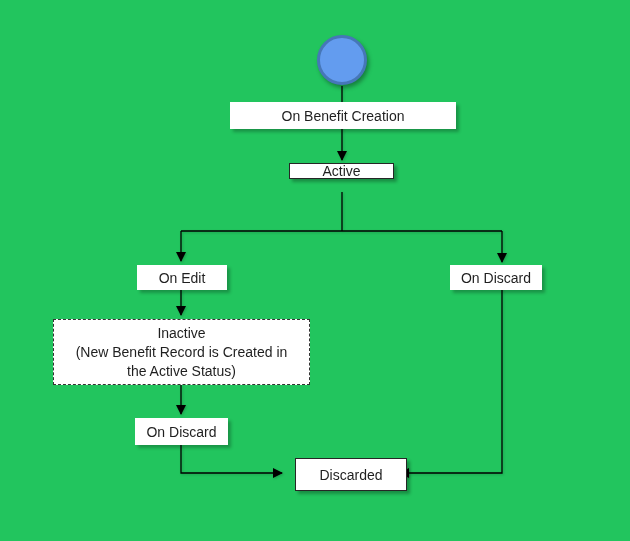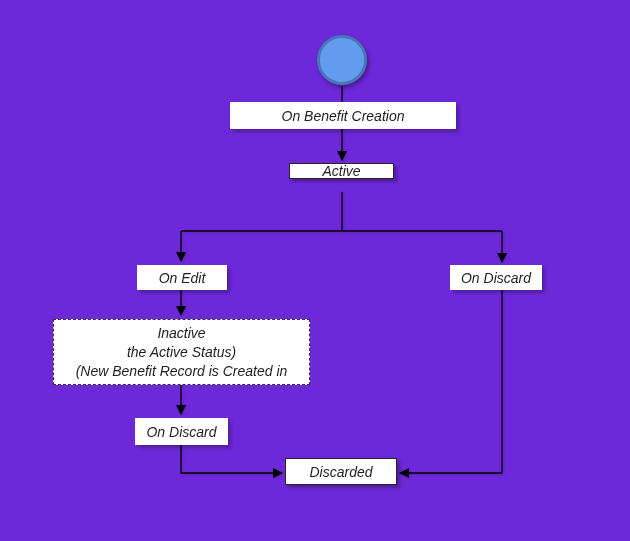--- a/index.html
+++ b/index.html
@@ -1,24 +1,23 @@
 <!DOCTYPE html>
 <html><head>
 <meta charset="utf-8">
 <style>
   html, body { margin: 0; padding: 0; background: #ffffff; }
   #canvas {
     position: relative;
     width: 630px;
     height: 541px;
-    background: #6d28d9;
+    background: #22c55e;
     font-family: "Liberation Sans", sans-serif;
     color: #1f1f1f;
     overflow: hidden;
-    font-style: italic;
   }
   svg.connectors {
     position: absolute;
     left: 0; top: 0;
     width: 630px; height: 541px;
     z-index: 1;
     filter: drop-shadow(1px 1px 1px rgba(0,0,0,0.18));
   }
   .node { position: absolute; z-index: 2; display: flex; align-items: center; justify-content: center; text-align: center; background: #ffffff; box-sizing: border-box; }
   .start-circle {
@@ -36,21 +35,21 @@
   .lbl-benefit-creation { left: 230px; top: 102px; width: 226px; height: 27px; }
   .lbl-on-edit          { left: 137px; top: 265px; width: 90px;  height: 25px; justify-content: center; }
   .lbl-on-discard-right { left: 450px; top: 265px; width: 92px;  height: 25px; }
   .lbl-on-discard-left  { left: 135px; top: 418px; width: 93px;  height: 27px; }
   .state-box {
     font-size: 14px;
     border: 1.3px solid #262626;
     box-shadow: 3px 3px 3px rgba(0,0,0,0.28);
   }
   .state-active    { left: 289px; top: 163px; width: 105px; height: 16px; }
-  .state-discarded { left: 285px; top: 458px; width: 112px; height: 27px; justify-content: center; }
+  .state-discarded { left: 295px; top: 458px; width: 112px; height: 33px; justify-content: center; }
   .state-inactive {
     left: 53px; top: 319px; width: 257px; height: 66px;
     border: 1.4px dashed #333333;
     font-size: 14px;
     line-height: 19px;
     flex-direction: column;
     box-shadow: none;
   }
   .state-inactive .line { width: 100%; }
 </style>
@@ -89,22 +88,22 @@
   <div class="node label-box lbl-on-edit">
     <span>On Edit</span>
   </div>
 
   <div class="node label-box lbl-on-discard-right">
     <span>On Discard</span>
   </div>
 
   <div class="node state-inactive">
     <div class="line">Inactive</div>
+    <div class="line">(New Benefit Record is Created in</div>
     <div class="line">the Active Status)</div>
-    <div class="line">(New Benefit Record is Created in</div>
   </div>
 
   <div class="node label-box lbl-on-discard-left">
     <span>On Discard</span>
   </div>
 
   <div class="node state-box state-discarded">
     <span>Discarded</span>
   </div>
 

